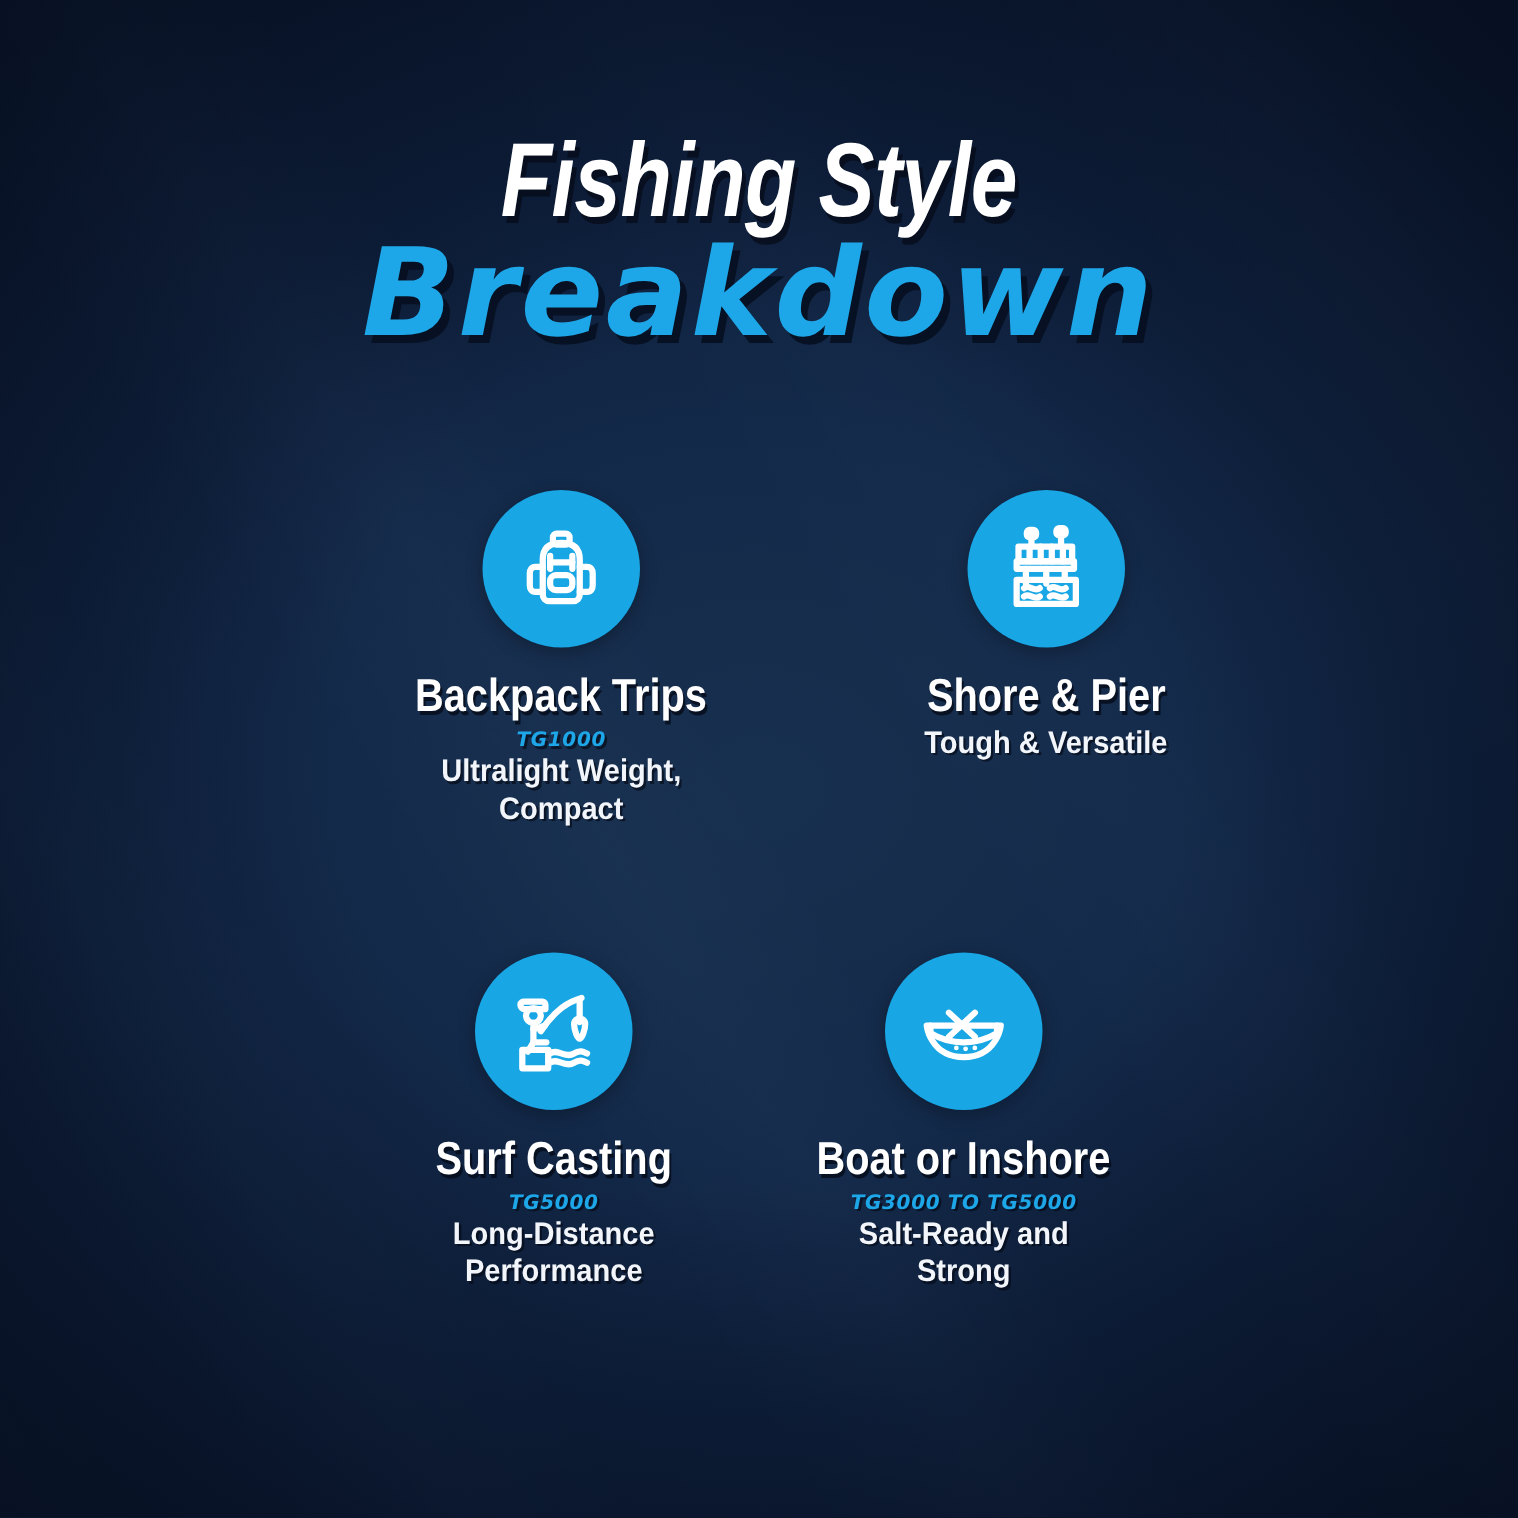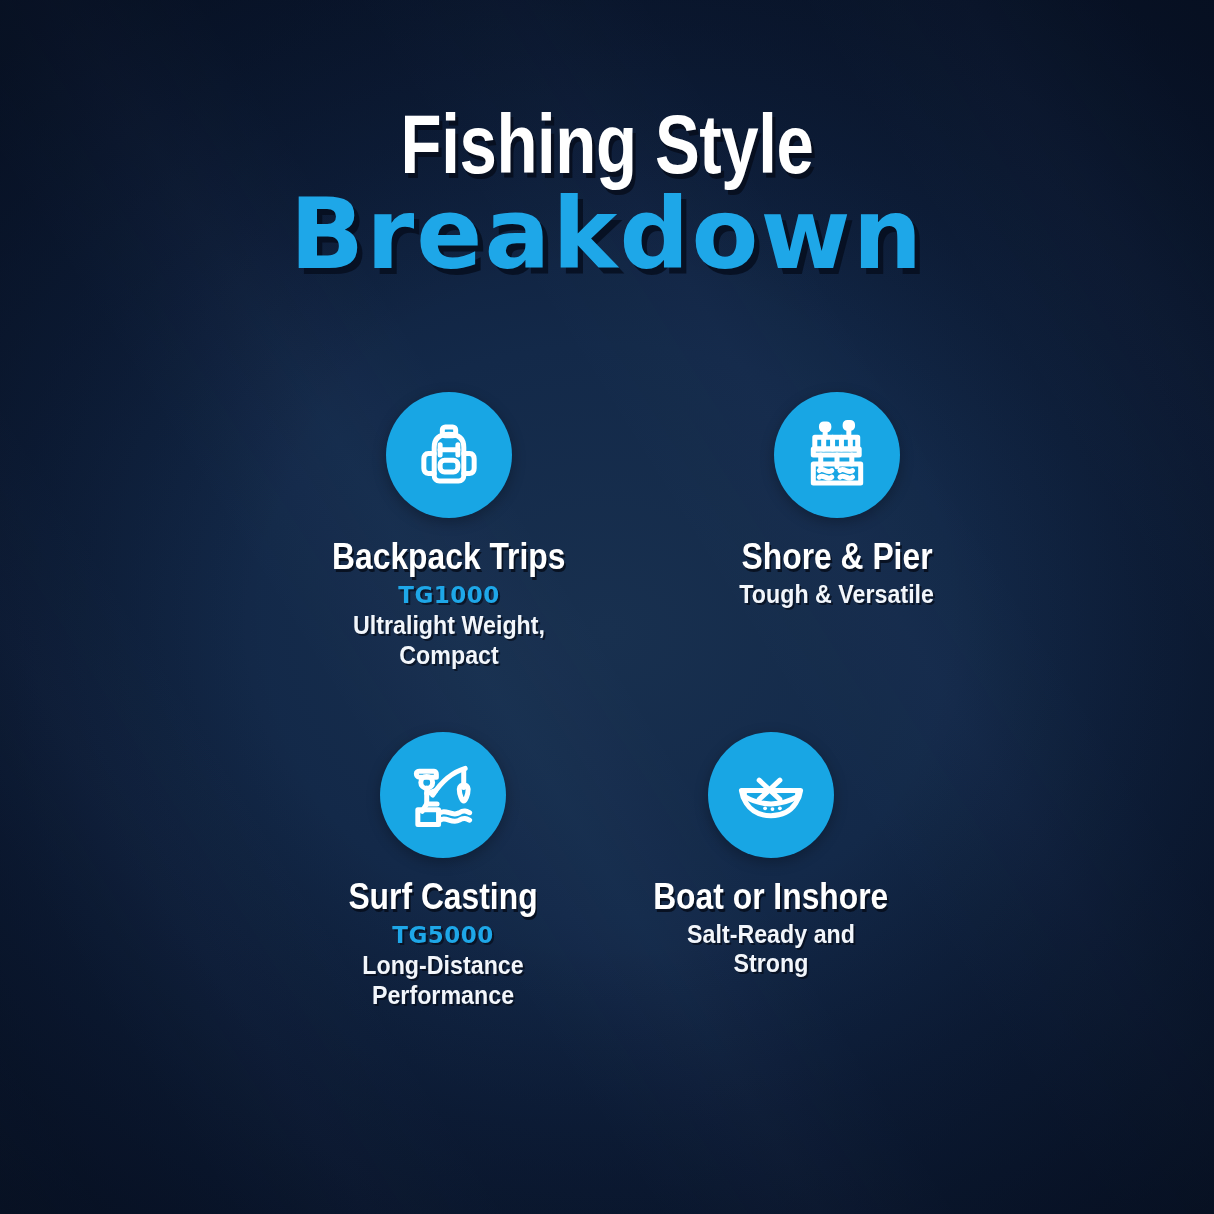--- a/index.html
+++ b/index.html
@@ -38,20 +38,21 @@
     pointer-events: none;
   }
 
   
   .title-block {
     position: absolute;
     top: 104px;
     left: 0;
     width: 100%;
     text-align: center;
+    font-style: italic;
   }
   .title-line1 {
     font-family: "Liberation Sans Narrow", "Liberation Sans", sans-serif;
     font-weight: bold;
     font-size: 84px;
     line-height: 0.96;
     color: #ffffff;
     letter-spacing: -0.5px;
     transform: scaleX(0.80);
     transform-origin: center;
@@ -71,21 +72,21 @@
   }
 
   
   .row {
     position: absolute;
     display: flex;
     justify-content: center;
     width: 100%;
   }
   .row-1 { top: 392px; gap: 136px; padding-left: 36px; }
-  .row-2 { top: 732px; gap: 76px; }
+  .row-2 { top: 762px; gap: 76px; }
 
   .card {
     width: 252px;
     display: flex;
     flex-direction: column;
     align-items: center;
     text-align: center;
   }
 
   .icon-circle {
@@ -125,26 +126,27 @@
     color: #ffffff;
     letter-spacing: 0px;
     transform: scaleX(0.86);
     white-space: nowrap;
     text-shadow: 2px 3px 0 rgba(5,11,24,0.8);
   }
   .card-code {
     margin-top: 6px;
     font-family: "DejaVu Sans", sans-serif;
     font-weight: bold;
-    font-size: 23px;
+    font-size: 16px;
     line-height: 1.1;
     color: #1ea7e8;
     letter-spacing: 0.5px;
     white-space: nowrap;
     text-shadow: 2px 2px 0 rgba(5,11,24,0.7);
+    font-style: italic;
   }
   .card-desc {
     margin-top: 3px;
     font-family: "Liberation Sans Narrow", "Liberation Sans", sans-serif;
     font-weight: bold;
     font-size: 25px;
     line-height: 1.18;
     color: #f2f6fb;
     transform: scaleX(0.93);
     text-shadow: 2px 2px 0 rgba(5,11,24,0.7);
@@ -233,17 +235,18 @@
           <path d="M14 52 C24 58 38 62 50 62 C62 62 76 58 86 52"></path>
           <path d="M34 30 L62 56 M62 30 L34 56"></path>
           <circle class="solid" cx="42" cy="68" r="2.6"></circle>
           <circle class="solid" cx="52" cy="69" r="2.6"></circle>
           <circle class="solid" cx="62" cy="68" r="2.6"></circle>
           <path d="M14 44 L14 54"></path>
           <path d="M86 44 L86 54"></path>
         </svg>
       </div>
       <div class="card-title">Boat or Inshore</div>
+      <div class="card-code">TG3000 TO TG5000</div>
       <div class="card-desc">Salt-Ready and Strong</div>
     </div>
 
   </div>
 </div>
 
 </body></html>

